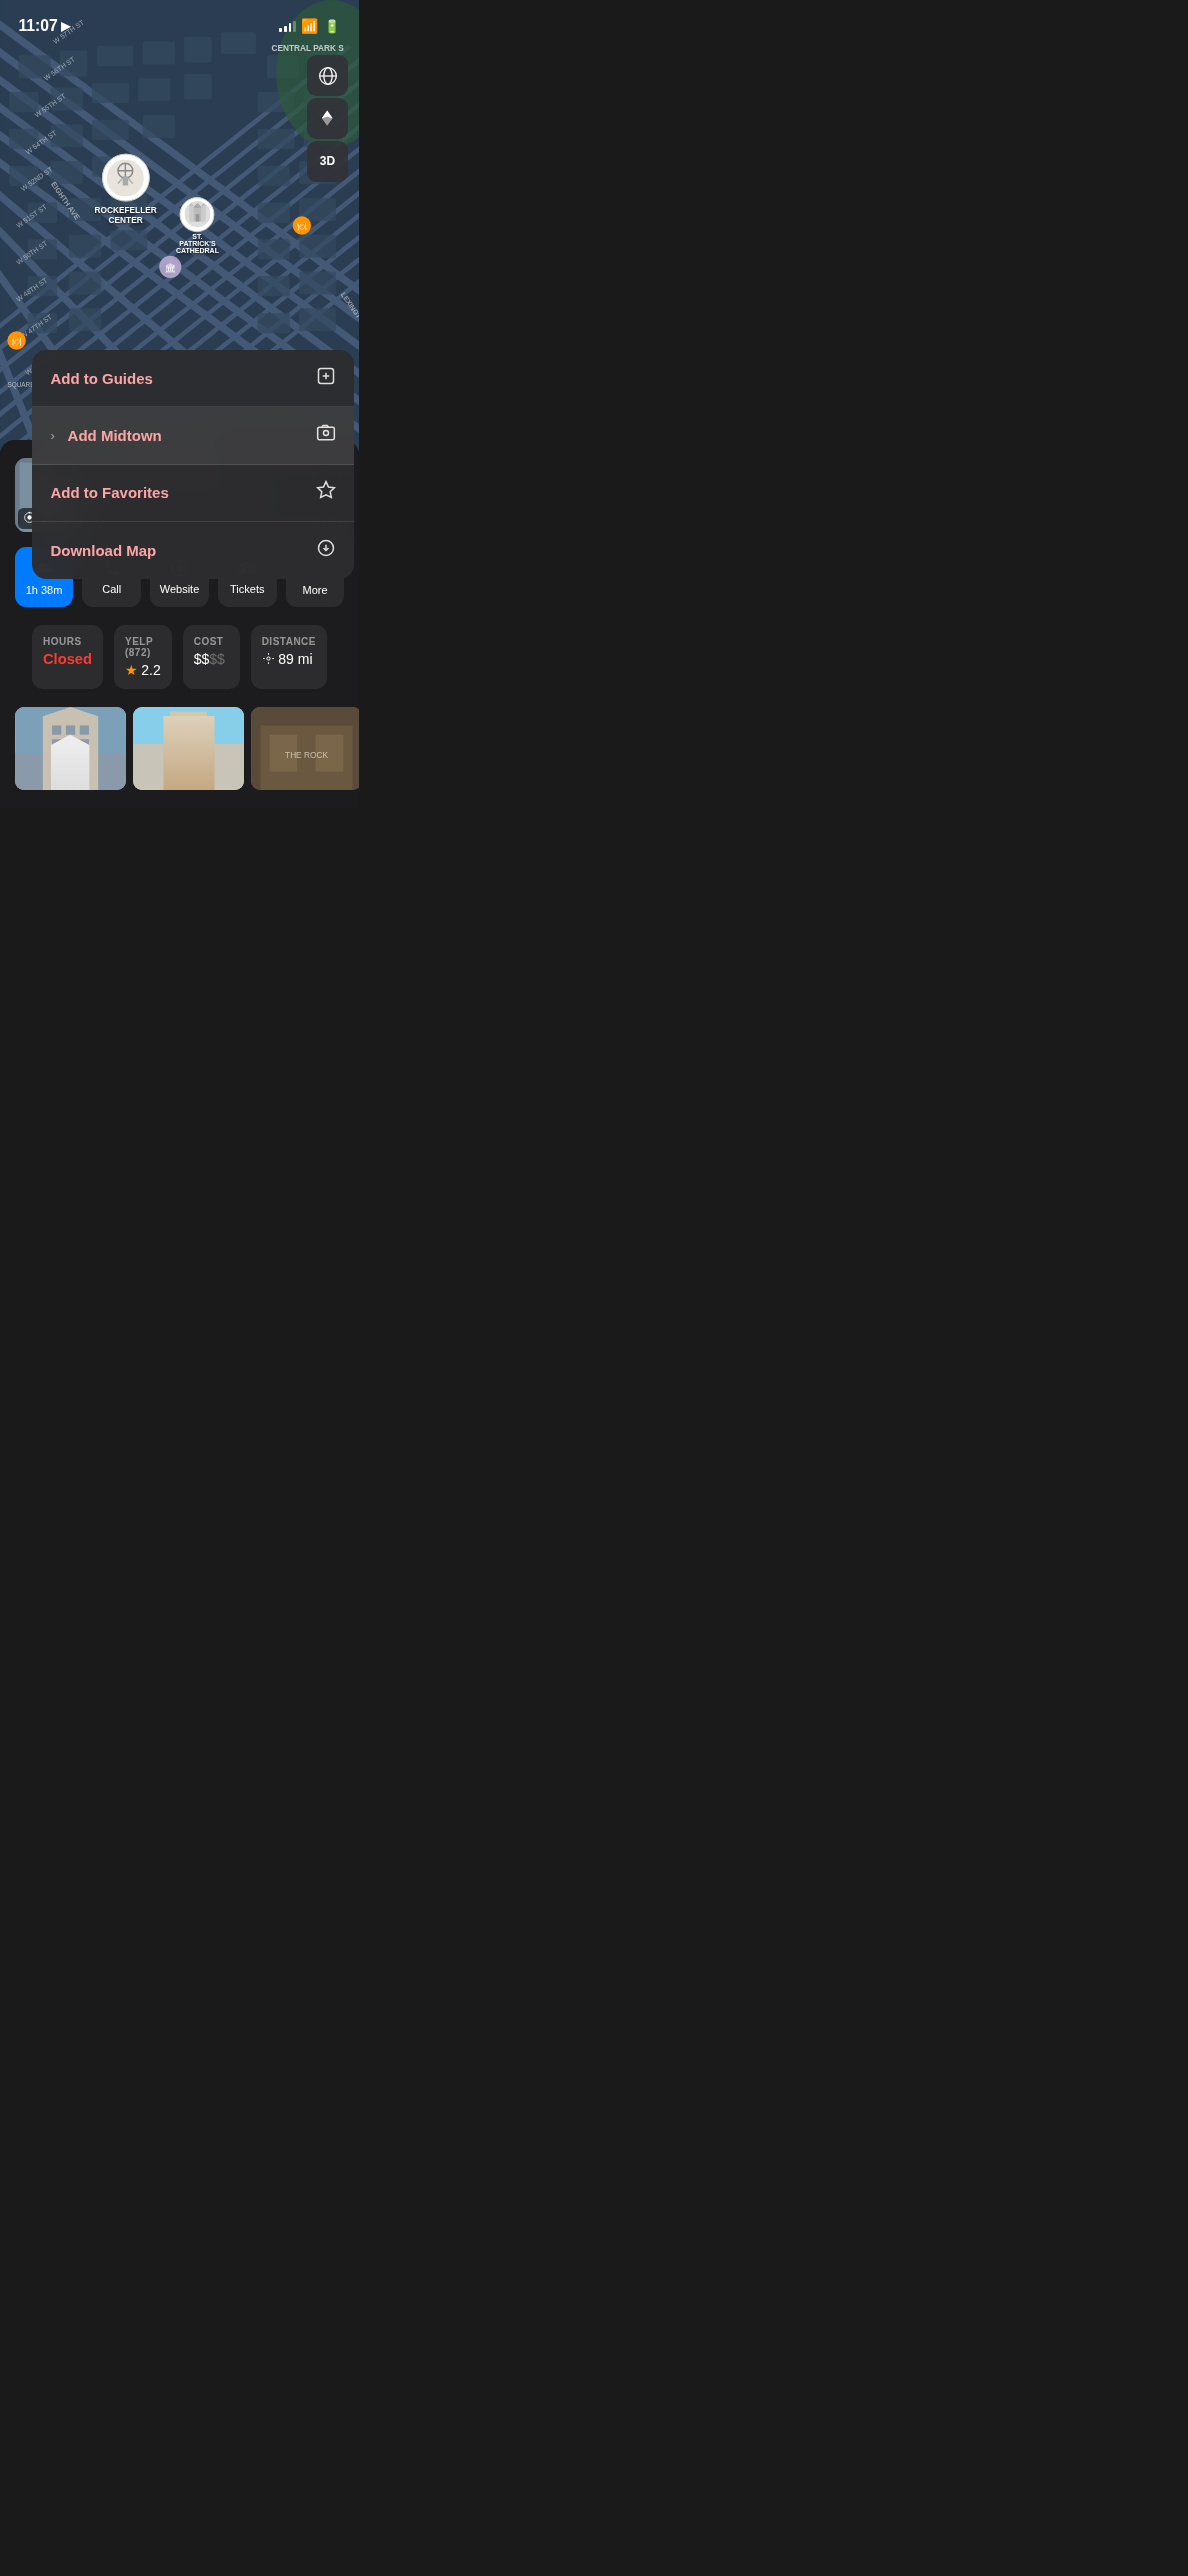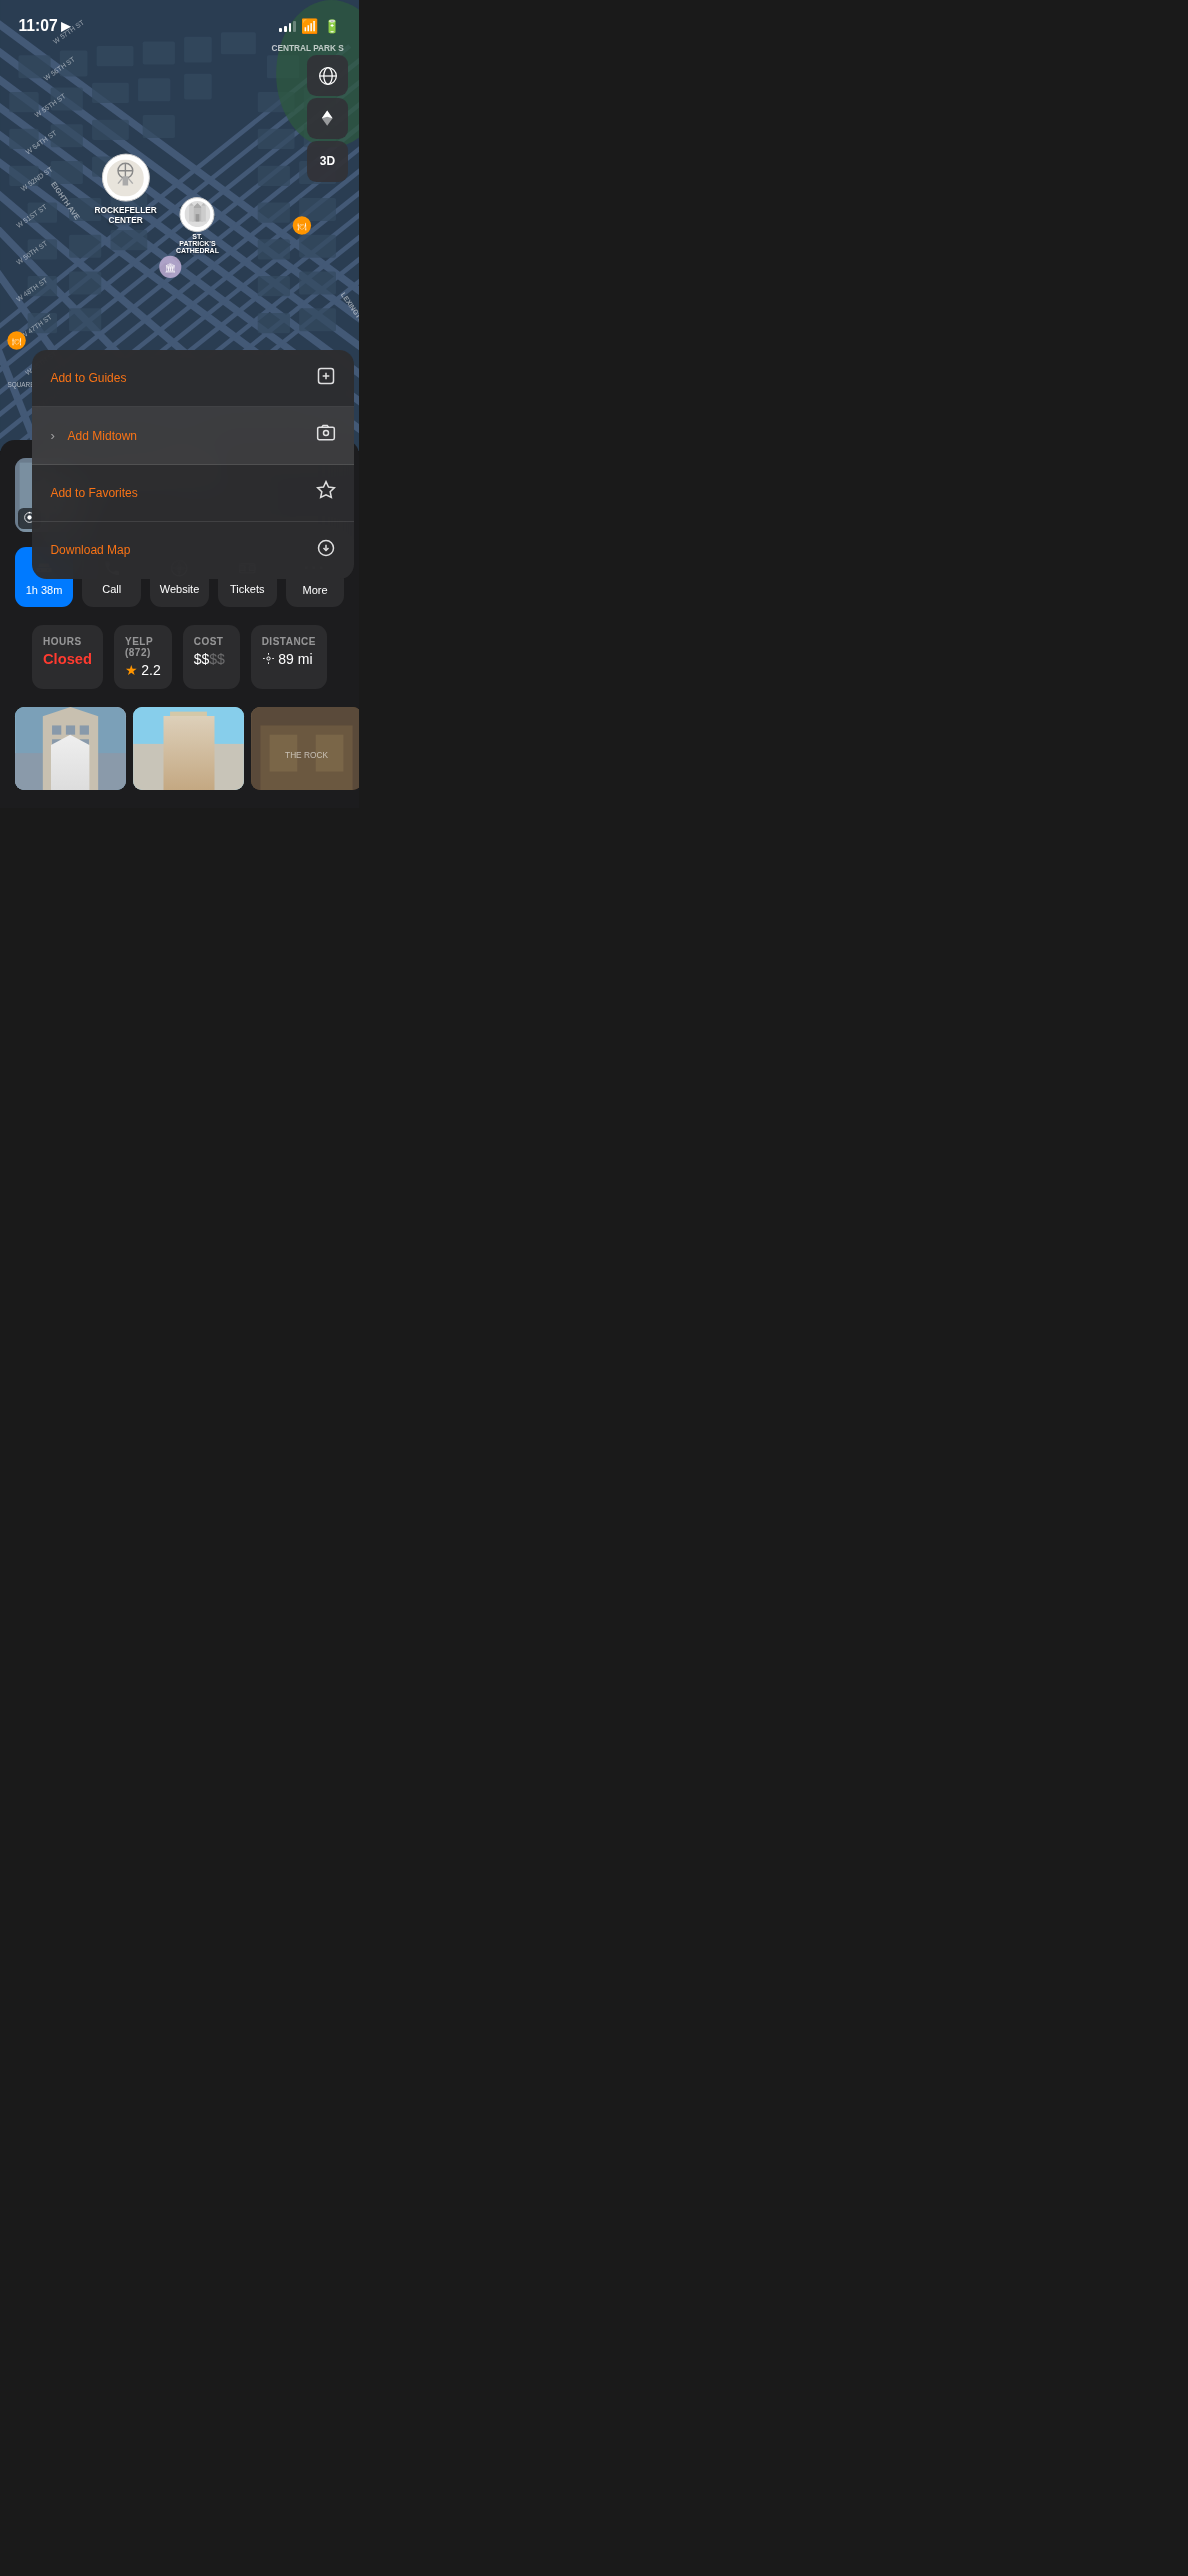--- a/index.html
+++ b/index.html
@@ -236,23 +236,23 @@
       border-bottom: none;
     }
 
     .menu-item-left {
       display: flex;
       align-items: center;
       gap: 9.2px;
     }
 
     .menu-item-text {
-      color: #f97316;
-      font-size: 12px;
-      font-weight: 400;
+      color: #fca5a5;
+      font-size: 15px;
+      font-weight: 700;
     }
 
     .menu-item-icon {
       color: white;
       font-size: 18.4px;
       opacity: 0.85;
     }
 
     .menu-chevron {
       color: rgba(255,255,255,0.5);

